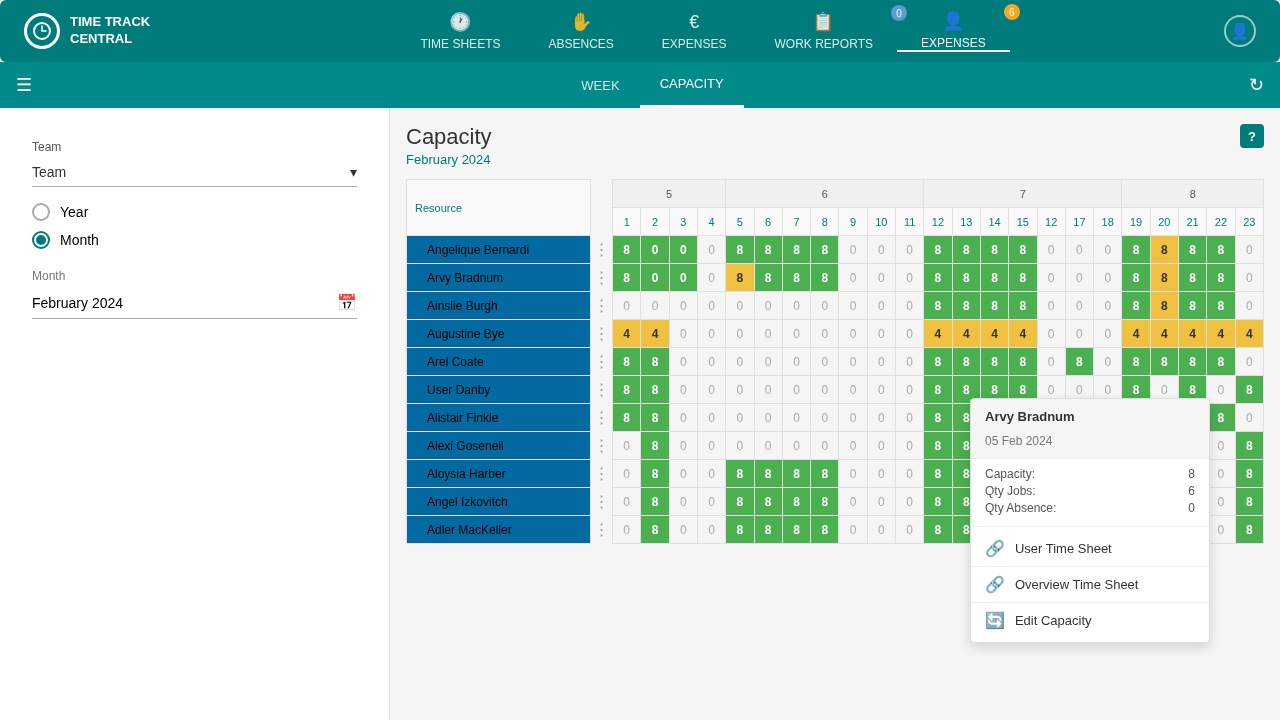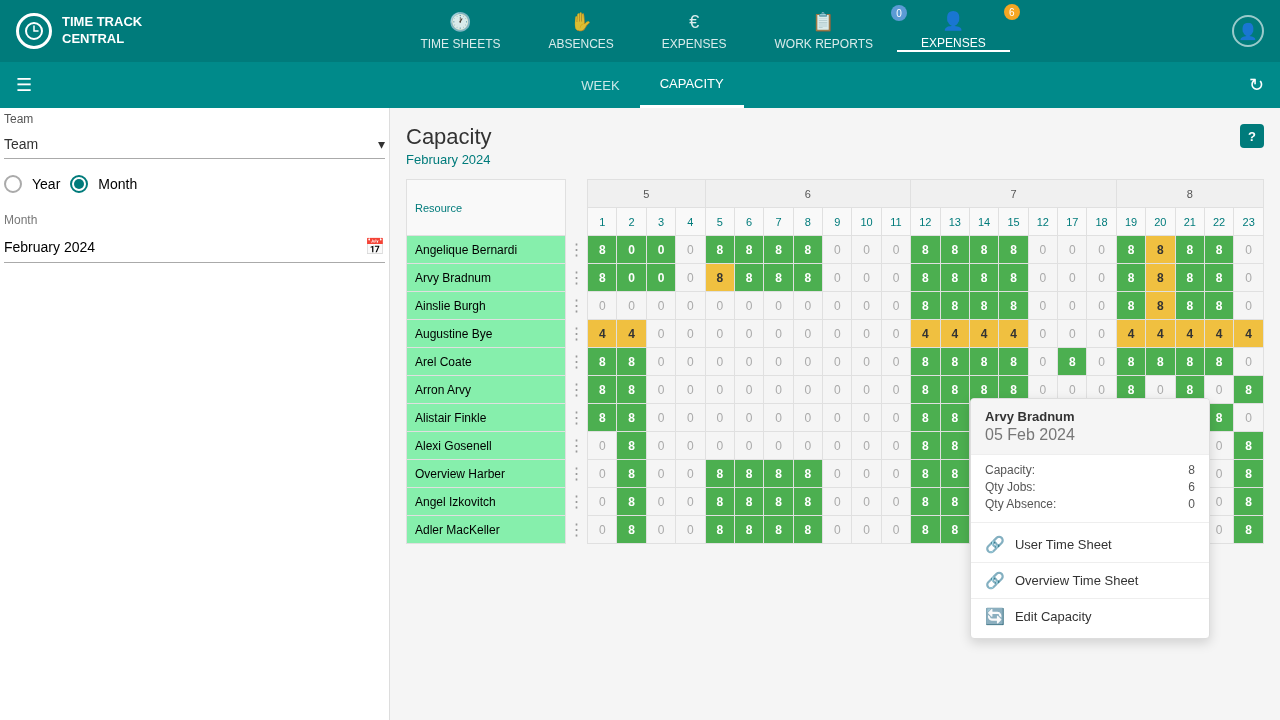--- a/index.html
+++ b/index.html
@@ -4,22 +4,23 @@
   <style>
     * { box-sizing: border-box; margin: 0; padding: 0; }
     body { font-family: Arial, sans-serif; background: #f5f5f5; overflow: hidden; }
 
     
     .top-nav {
       background: #007b7b;
       display: flex;
       align-items: center;
       height: 62px;
-      padding: 0 16px;
+      padding: 0 24px;
       color: white;
+      border-radius: 6px;
     }
     .logo-area {
       display: flex;
       align-items: center;
       gap: 10px;
       margin-right: 32px;
     }
     .logo-circle {
       width: 36px; height: 36px;
       border: 3px solid white;
@@ -85,32 +86,32 @@
       display: flex;
       height: calc(720px - 108px);
     }
 
     
     .sidebar {
       width: 390px;
       min-width: 390px;
       background: white;
       border-right: 1px solid #ddd;
-      padding: 4px;
+      padding: 32px;
       overflow-y: auto;
     }
     .sidebar-label { font-size: 12px; color: #555; margin-bottom: 4px; }
     .team-select {
       width: 100%; border: none; border-bottom: 1px solid #aaa;
       padding: 6px 0; font-size: 14px; color: #333;
       display: flex; align-items: center; justify-content: space-between;
       cursor: pointer; margin-bottom: 16px;
     }
     .timespan-label { font-size: 12px; color: #777; margin-bottom: 12px; margin-top: 8px; }
-    .radio-group { display: flex; gap: 10px; margin-bottom: 20px; }
+    .radio-group { display: flex; flex-direction: column; gap: 10px; margin-bottom: 20px; }
     .radio-item { display: flex; align-items: center; gap: 10px; cursor: pointer; font-size: 14px; }
     .radio-outer {
       width: 18px; height: 18px; border-radius: 50%;
       border: 2px solid #aaa;
       display: flex; align-items: center; justify-content: center;
     }
     .radio-outer.selected { border-color: #007b7b; }
     .radio-inner {
       width: 10px; height: 10px; border-radius: 50%;
       background: #007b7b;
@@ -144,21 +145,21 @@
     
     .capacity-table { width: 100%; border-collapse: collapse; font-size: 12px; }
     .capacity-table th, .capacity-table td {
       border: 1px solid #e0e0e0;
       text-align: center;
       padding: 0;
       height: 28px;
       min-width: 22px;
     }
     .capacity-table th { background: #f9f9f9; color: #007b7b; font-weight: normal; font-size: 11px; }
-    .resource-col { text-align: left !important; padding: 0 8px !important; min-width: 160px; background: #86efac; }
+    .resource-col { text-align: left !important; padding: 0 20px !important; min-width: 160px; background: #0369a1; }
     .resource-header { text-align: left !important; padding: 0 8px !important; color: #007b7b !important; margin-left: 24px; }
     .week-header { background: #f0f0f0 !important; color: #555 !important; font-size: 11px; }
     .action-col { width: 20px; min-width: 20px; border: none !important; background: transparent !important; }
 
     .cell-green { background: #4caf50; color: white; font-weight: bold; }
     .cell-yellow { background: #f0c040; color: #333; font-weight: bold; }
     .cell-empty { background: #f5f5f5; color: #aaa; }
 
     .dots-btn { background: none; border: none; cursor: pointer; color: #999; font-size: 16px; }
 
@@ -175,21 +176,21 @@
       z-index: 100;
       padding: 0;
       overflow: hidden;
     }
     .tooltip-header {
       background: #f5f5f5;
       padding: 10px 14px;
       border-bottom: 1px solid #eee;
     }
     .tooltip-name { font-weight: bold; font-size: 13px; color: #333; }
-    .tooltip-date { font-size: 16px; color: #777; margin-top: 2px; }
+    .tooltip-date { font-size: 12px; color: #777; margin-top: 10px; }
     .tooltip-stats { padding: 8px 14px; border-bottom: 1px solid #eee; }
     .tooltip-stat { display: flex; justify-content: space-between; font-size: 12px; color: #555; margin-bottom: 3px; }
     .tooltip-actions { padding: 4px 0; }
     .tooltip-action {
       display: flex; align-items: center; gap: 10px;
       padding: 8px 14px; cursor: pointer; font-size: 13px; color: #333;
     }
     .tooltip-action-icon { color: #007b7b; font-size: 16px; }
     .divider-line { border: none; border-top: 1px solid #eee; margin: 0; }
   </style>
@@ -460,21 +461,21 @@
               <td class="cell-empty">0</td>
               <td class="cell-green">8</td>
               <td class="cell-empty">0</td>
               <td class="cell-green">8</td>
               <td class="cell-green">8</td>
               <td class="cell-green">8</td>
               <td class="cell-green">8</td>
               <td class="cell-empty">0</td>
             </tr>
             <tr>
-              <td class="resource-col">Arron Arvy</td>
+              <td class="resource-col">User Danby</td>
               <td class="action-col"><button class="dots-btn">⋮</button></td>
               <td class="cell-green">8</td>
               <td class="cell-green">8</td>
               <td class="cell-empty">0</td>
               <td class="cell-empty">0</td>
               <td class="cell-empty">0</td>
               <td class="cell-empty">0</td>
               <td class="cell-empty">0</td>
               <td class="cell-empty">0</td>
               <td class="cell-empty">0</td>
@@ -541,21 +542,21 @@
               <td class="cell-empty">0</td>
               <td class="cell-empty">0</td>
               <td class="cell-empty">0</td>
               <td class="cell-green">8</td>
               <td class="cell-yellow">8</td>
               <td class="cell-green">8</td>
               <td class="cell-empty">0</td>
               <td class="cell-green">8</td>
             </tr>
             <tr>
-              <td class="resource-col">Overview Harber</td>
+              <td class="resource-col">Aloysia Harber</td>
               <td class="action-col"><button class="dots-btn">⋮</button></td>
               <td class="cell-empty">0</td>
               <td class="cell-green">8</td>
               <td class="cell-empty">0</td>
               <td class="cell-empty">0</td>
               <td class="cell-green">8</td>
               <td class="cell-green">8</td>
               <td class="cell-green">8</td>
               <td class="cell-green">8</td>
               <td class="cell-empty">0</td>

